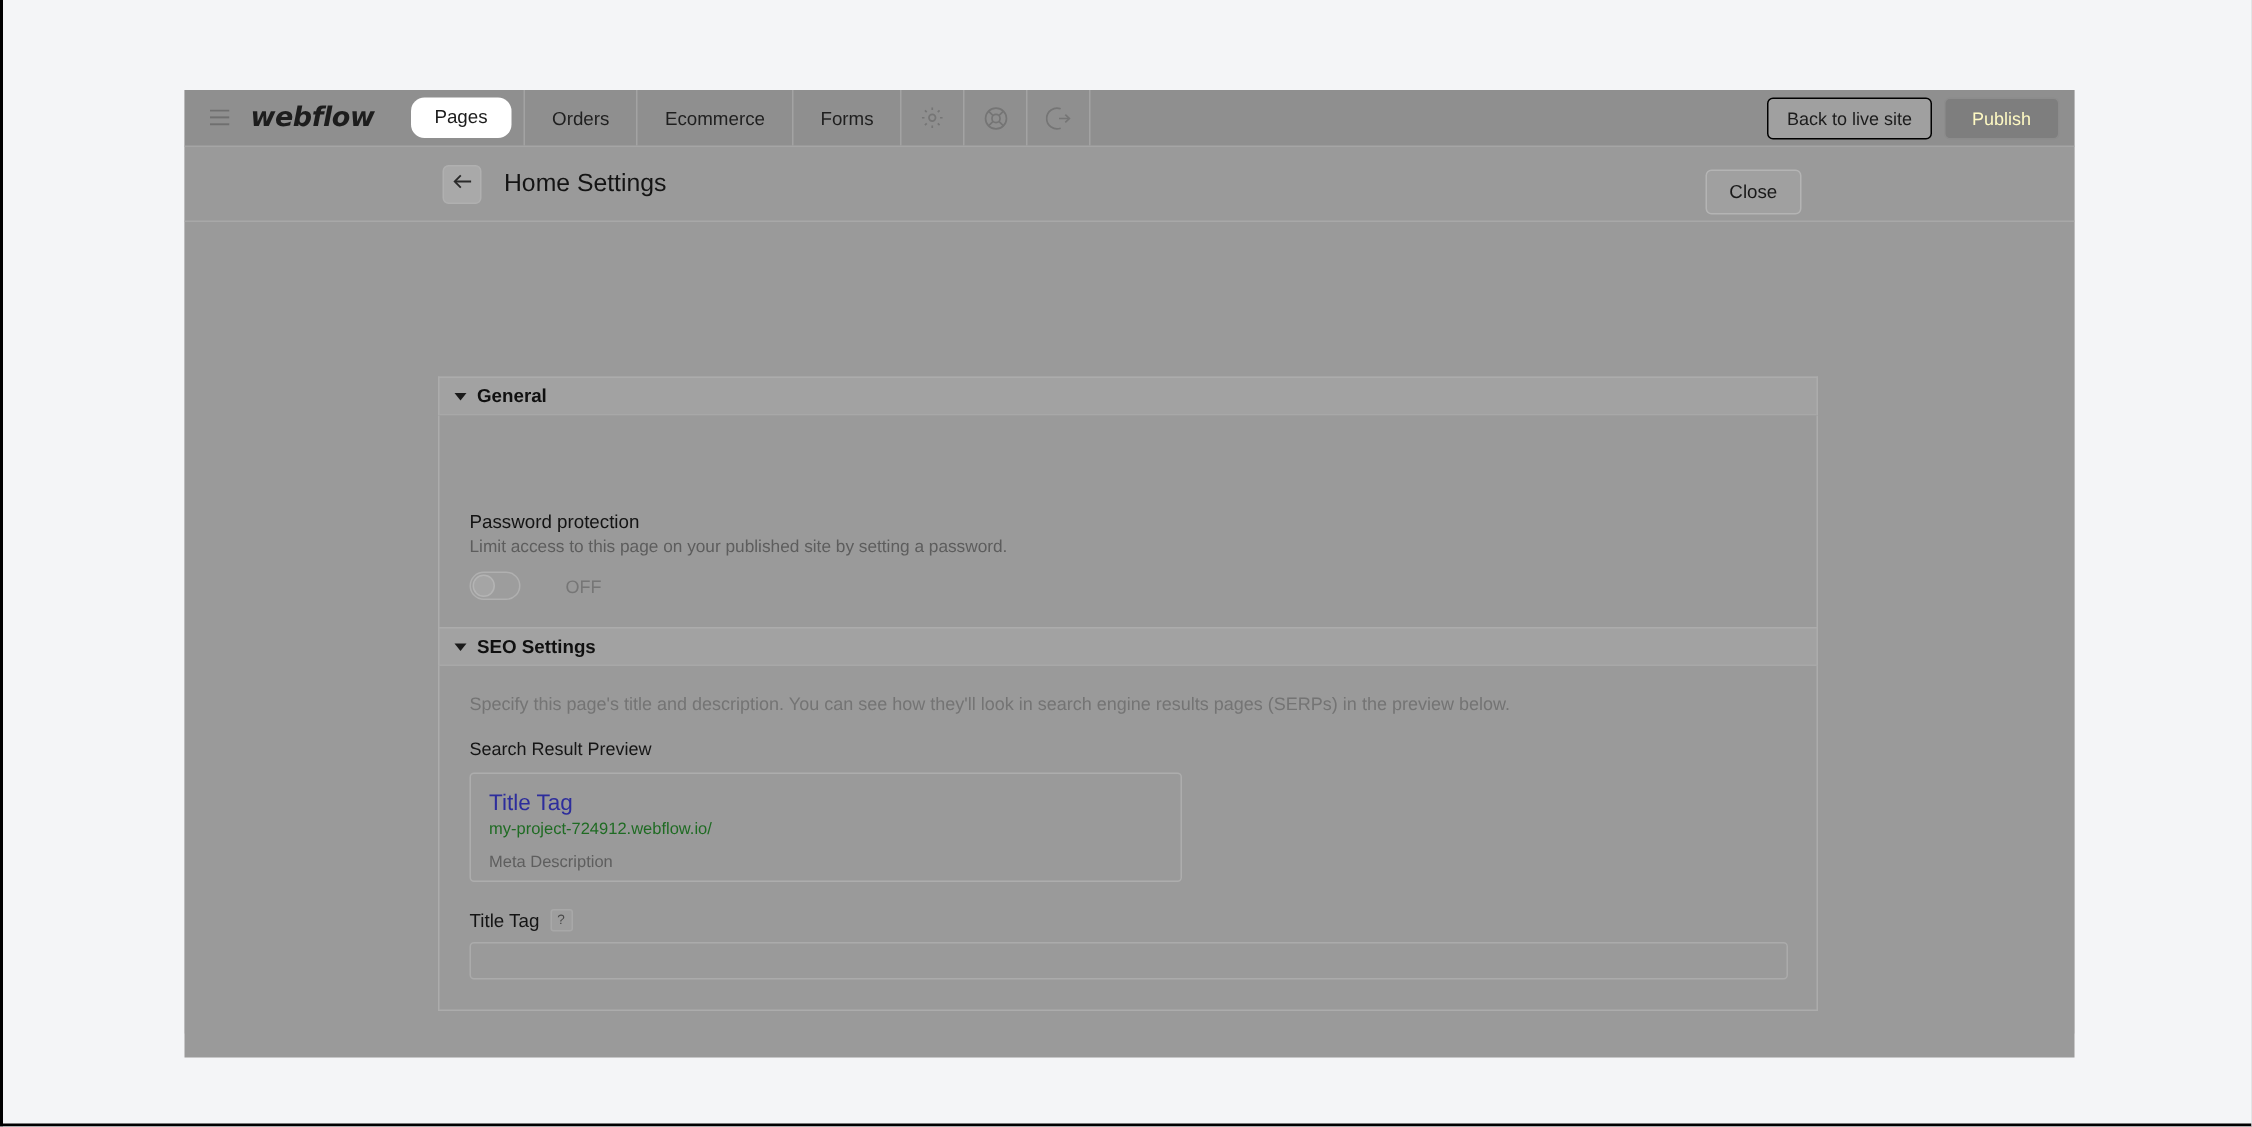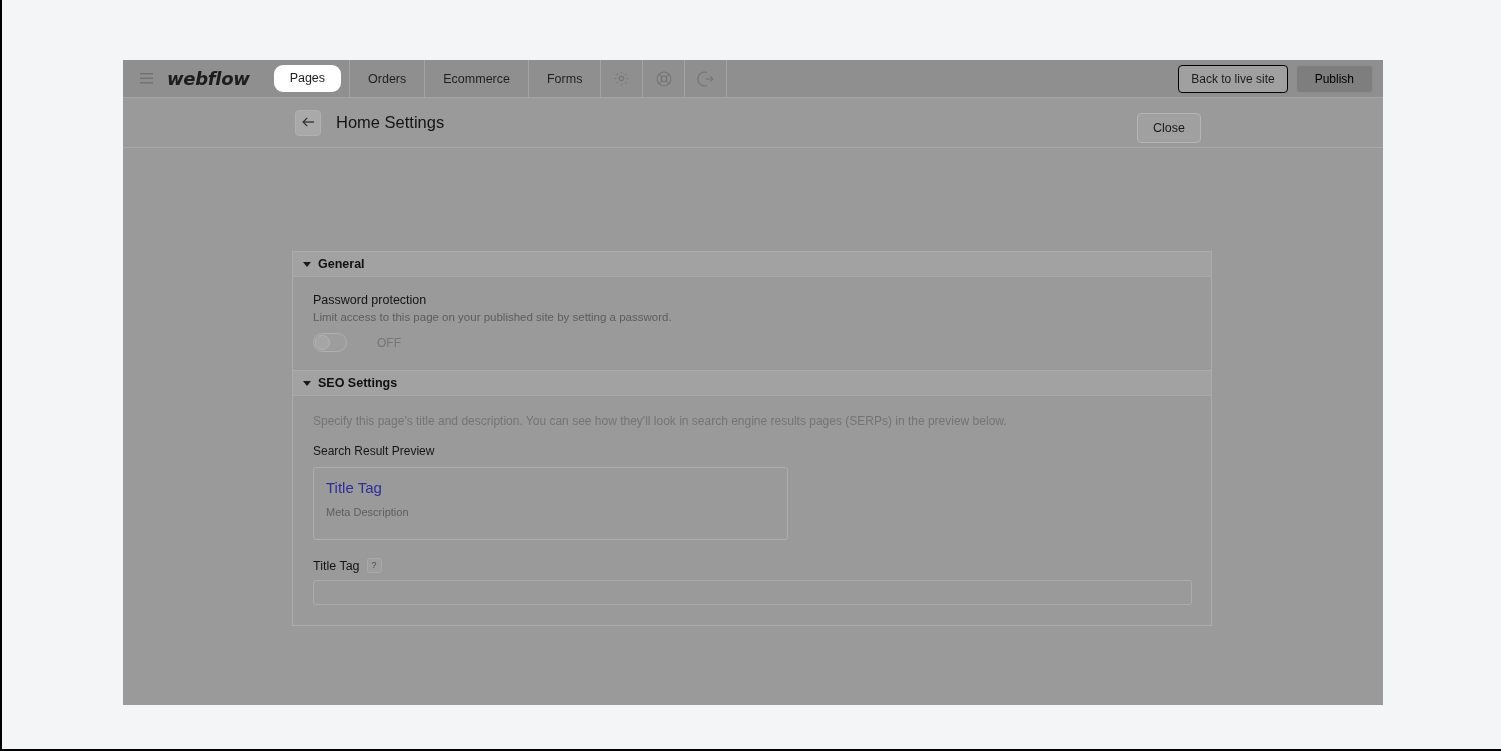--- a/index.html
+++ b/index.html
@@ -107,21 +107,21 @@
     font-size: 12px;
     color: #1c1c1c;
     padding: 6px 12px;
     line-height: 14px;
   }
   .btn-publish {
     background: #7e7e7e;
     border: 1px solid #8c8c8c;
     border-radius: 4px;
     font-size: 12px;
-    color: #000000;
+    color: #fef9c3;
     padding: 6px 18px;
     line-height: 14px;
   }
 
   
   .settings-head {
     position: relative;
     height: 49px;
     background: #9a9a9a;
     border-bottom: 1px solid #a8a8a8;
@@ -220,21 +220,21 @@
     margin-right: 7px;
   }
   .section-body {
     border-left: 1px solid #acacac;
     border-right: 1px solid #acacac;
     border-bottom: 1px solid #acacac;
     background: #9a9a9a;
     padding: 16px 20px 18px 20px;
   }
 
-  .field-title { font-size: 12.5px; color: #131313; margin-bottom: 4px; }
+  .field-title { font-size: 12.5px; color: #131313; margin-bottom: 4px; margin-top: 48px; }
   .field-desc  { font-size: 11.5px; color: #5d5d5d; margin-bottom: 10px; }
 
   .toggle-row { display: flex; align-items: center; gap: 30px; }
   .toggle {
     width: 32px; height: 17px;
     border-radius: 10px;
     background: #9d9d9d;
     border: 1px solid #b0b0b0;
     position: relative;
   }
@@ -430,20 +430,21 @@
           <span class="caret"></span>
           <span>SEO Settings</span>
         </div>
         <div class="section-body" style="padding:18px 20px 20px 20px;">
 
           <div class="seo-intro">Specify this page's title and description. You can see how they'll look in search engine results pages (SERPs) in the preview below.</div>
           <div class="seo-sub">Search Result Preview</div>
 
           <div class="serp">
             <div class="serp-title">Title Tag</div>
+            <div class="serp-url">my-project-724912.webflow.io/</div>
             <div class="serp-desc">Meta Description</div>
           </div>
 
 
           <div class="form-label">
             <span>Title Tag</span>
             <span class="help-badge">?</span>
           </div>
           <input class="text-input" type="text" value="" style="">
 

